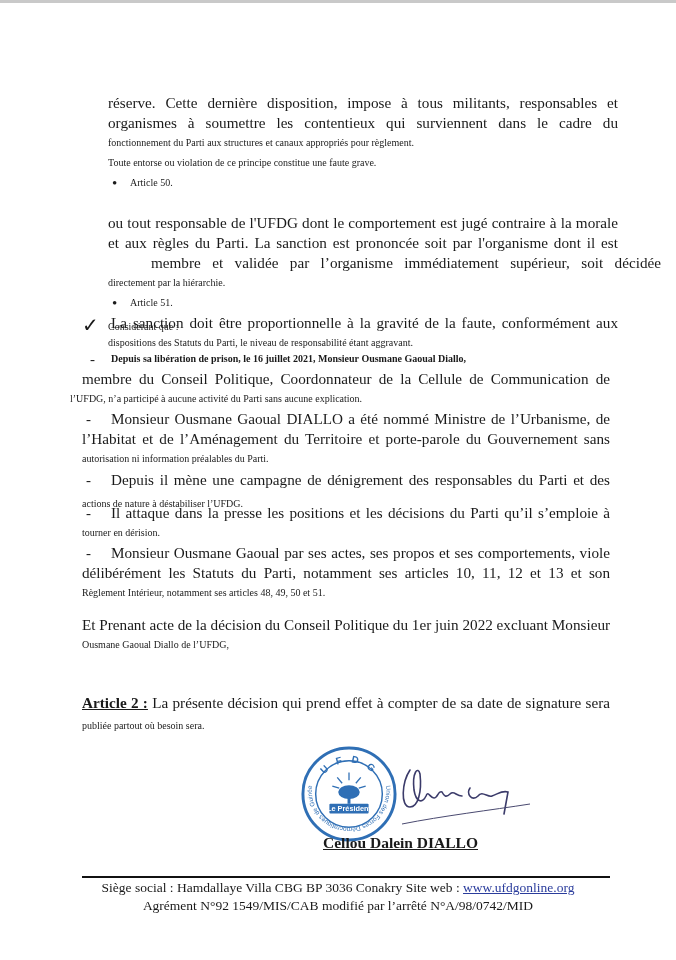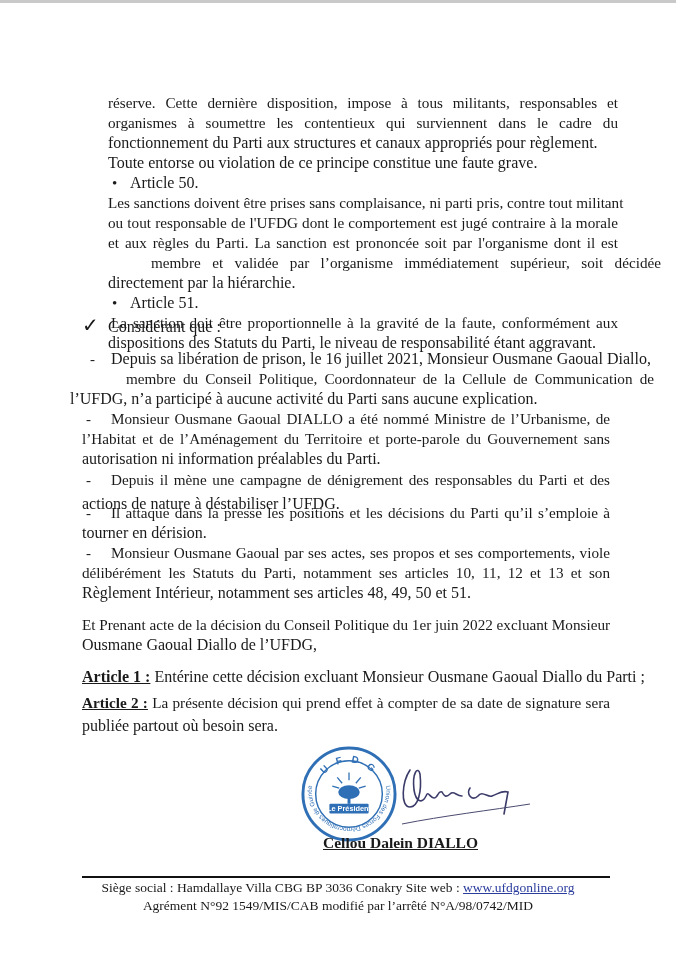--- a/index.html
+++ b/index.html
@@ -2,21 +2,21 @@
 <html><head>
 <meta charset="utf-8">
 <style>
   html, body { margin: 0; padding: 0; }
   body {
     width: 676px; height: 960px; background: #ffffff; position: relative; overflow: hidden;
     font-family: "Liberation Serif", "DejaVu Serif", serif; color: #1a1a1a;
   }
   .top-edge { position: absolute; left: 0; top: 0; width: 676px; height: 3px; background: #c9c9c9; }
   .page { position: absolute; left: 0; top: 0; width: 676px; height: 960px; }
-  .t { position: absolute; font-size: 16px; line-height: 20px; white-space: nowrap; }
+  .t { position: absolute; font-size: 10px; line-height: 20px; white-space: nowrap; }
   .j { position: absolute; font-size: 15.2px; line-height: 20px; text-align: justify; text-align-last: justify; white-space: nowrap; }
   .bullet { position: absolute; font-size: 15px; line-height: 20px; }
   .dash { position: absolute; font-size: 15px; line-height: 20px; }
   .check { position: absolute; font-size: 20px; line-height: 22px; font-family: "DejaVu Sans", sans-serif; }
   .art-label { font-weight: bold; text-decoration: underline; }
   .sig-name { position: absolute; font-weight: bold; text-decoration: underline; font-size: 15.5px; }
   .footer-rule { position: absolute; left: 82px; top: 876px; width: 528px; height: 2px; background: #111; }
   .footer-line { position: absolute; left: 0; width: 676px; text-align: center; font-size: 13.5px; line-height: 18px; }
   .footer-link { color: #2a3c9c; text-decoration: underline; }
   .stamp { position: absolute; left: 300px; top: 745px; width: 98px; height: 98px; }
@@ -29,37 +29,36 @@
 
 <div class="page">
 
   <div class="j" style="left:108px; top:113px; width:510px;">organismes à soumettre les contentieux qui surviennent dans le cadre du</div>
   <div class="j" style="left:108px; top:93px; width:510px;">réserve. Cette dernière disposition, impose à tous militants, responsables et</div>
   <div class="t" style="left:108px; top:133px;">fonctionnement du Parti aux structures et canaux appropriés pour règlement.</div>
   <div class="t" style="left:108px; top:153px;">Toute entorse ou violation de ce principe constitue une faute grave.</div>
 
   <div class="bullet" style="left:112px; top:173px;">•</div>
   <div class="t" style="left:130px; top:173px;">Article 50.</div>
-  <div class="j" style="left:108px; top:193px; width:510px;">Les sanctions doivent être prises sans complaisance, ni parti pris, contre tout militant</div>
   <div class="j" style="left:108px; top:213px; width:510px;">ou tout responsable de l'UFDG dont le comportement est jugé contraire à la morale</div>
   <div class="j" style="left:108px; top:233px; width:510px;">et aux règles du Parti. La sanction est prononcée soit par l'organisme dont il est</div>
   <div class="j" style="left:108px; top:253px; width:510px;margin-left:43px;">membre et validée par l’organisme immédiatement supérieur, soit décidée</div>
   <div class="t" style="left:108px; top:273px;">directement par la hiérarchie.</div>
 
   <div class="bullet" style="left:112px; top:293px;">•</div>
   <div class="t" style="left:130px; top:293px;">Article 51.</div>
   <div class="j" style="left:111px; top:313px; width:507px;">La sanction doit être proportionnelle à la gravité de la faute, conformément aux</div>
   <div class="t" style="left:108px; top:333px;">dispositions des Statuts du Parti, le niveau de responsabilité étant aggravant.</div>
 
   <div class="check" style="left:82px; top:314px;">✓</div>
   <div class="t" style="left:108px; top:317px;">Considérant que :</div>
 
   <div class="dash" style="left:90px; top:349px;">-</div>
-  <div class="t" style="left:111px; top:349px;">Depuis sa libération de prison, le 16 juillet 2021, Monsieur Ousmane Gaoual Diallo,</div>
-  <div class="j" style="left:82px; top:369px; width:528px;margin-left:44px;">membre du Conseil Politique, Coordonnateur de la Cellule de Communication de</div>
+  <div class="t" style="left:111px; top:349px;font-weight:bold;">Depuis sa libération de prison, le 16 juillet 2021, Monsieur Ousmane Gaoual Diallo,</div>
+  <div class="j" style="left:82px; top:369px; width:528px;">membre du Conseil Politique, Coordonnateur de la Cellule de Communication de</div>
   <div class="t" style="left:70px; top:389px;">l’UFDG, n’a participé à aucune activité du Parti sans aucune explication.</div>
 
   <div class="dash" style="left:86px; top:409px;">-</div>
   <div class="j" style="left:111px; top:409px; width:499px;">Monsieur Ousmane Gaoual DIALLO a été nommé Ministre de l’Urbanisme, de</div>
   <div class="j" style="left:82px; top:429px; width:528px;">l’Habitat et de l’Aménagement du Territoire et porte-parole du Gouvernement sans</div>
   <div class="t" style="left:82px; top:449px;">autorisation ni information préalables du Parti.</div>
 
   <div class="dash" style="left:86px; top:470px;">-</div>
   <div class="j" style="left:111px; top:470px; width:499px;">Depuis il mène une campagne de dénigrement des responsables du Parti et des</div>
   <div class="t" style="left:82px; top:494px;">actions de nature à déstabiliser l’UFDG.</div>
@@ -69,24 +68,20 @@
   <div class="t" style="left:82px; top:523px;">tourner en dérision.</div>
 
   <div class="dash" style="left:86px; top:543px;">-</div>
   <div class="j" style="left:111px; top:543px; width:499px;">Monsieur Ousmane Gaoual par ses actes, ses propos et ses comportements, viole</div>
   <div class="j" style="left:82px; top:563px; width:528px;">délibérément   les Statuts du Parti, notamment ses articles 10, 11, 12 et 13 et son</div>
   <div class="t" style="left:82px; top:583px;">Règlement Intérieur, notamment ses articles 48, 49, 50 et 51.</div>
 
   <div class="j" style="left:82px; top:615px; width:528px;">Et Prenant acte de la décision du Conseil Politique du 1er juin 2022 excluant Monsieur</div>
   <div class="t" style="left:82px; top:635px;">Ousmane Gaoual Diallo de l’UFDG,</div>
 
-  <div class="t" style="left:82px; top:667px;">
-    <span class="art-label">Article 1 :</span>
-    <span>Entérine cette décision excluant Monsieur Ousmane Gaoual Diallo du Parti ;</span>
-  </div>
 
   <div class="j" style="left:82px; top:693px; width:528px;">
     <span class="art-label">Article 2 :</span>
     <span>La présente décision qui prend effet à compter de sa date de signature sera</span>
   </div>
   <div class="t" style="left:82px; top:716px;">publiée partout où besoin sera.</div>
 
   <svg class="stamp" viewBox="0 0 100 100">
     <defs>
       <path id="ringTop" d="M 18 50 A 32 32 0 0 1 82 50"></path>

